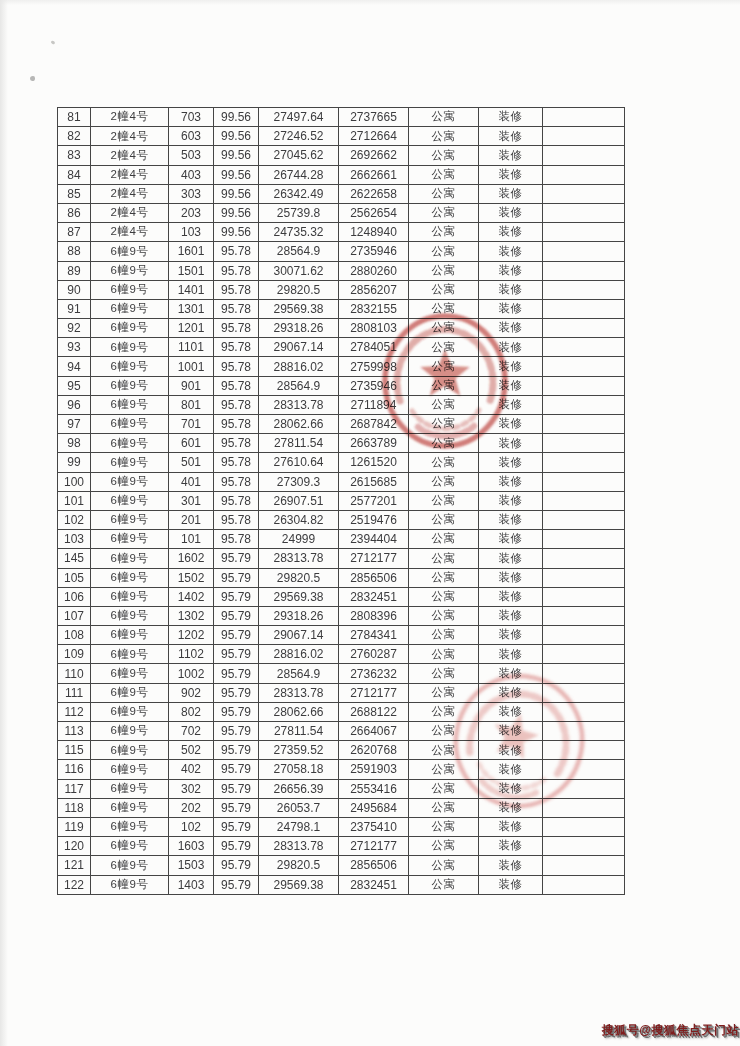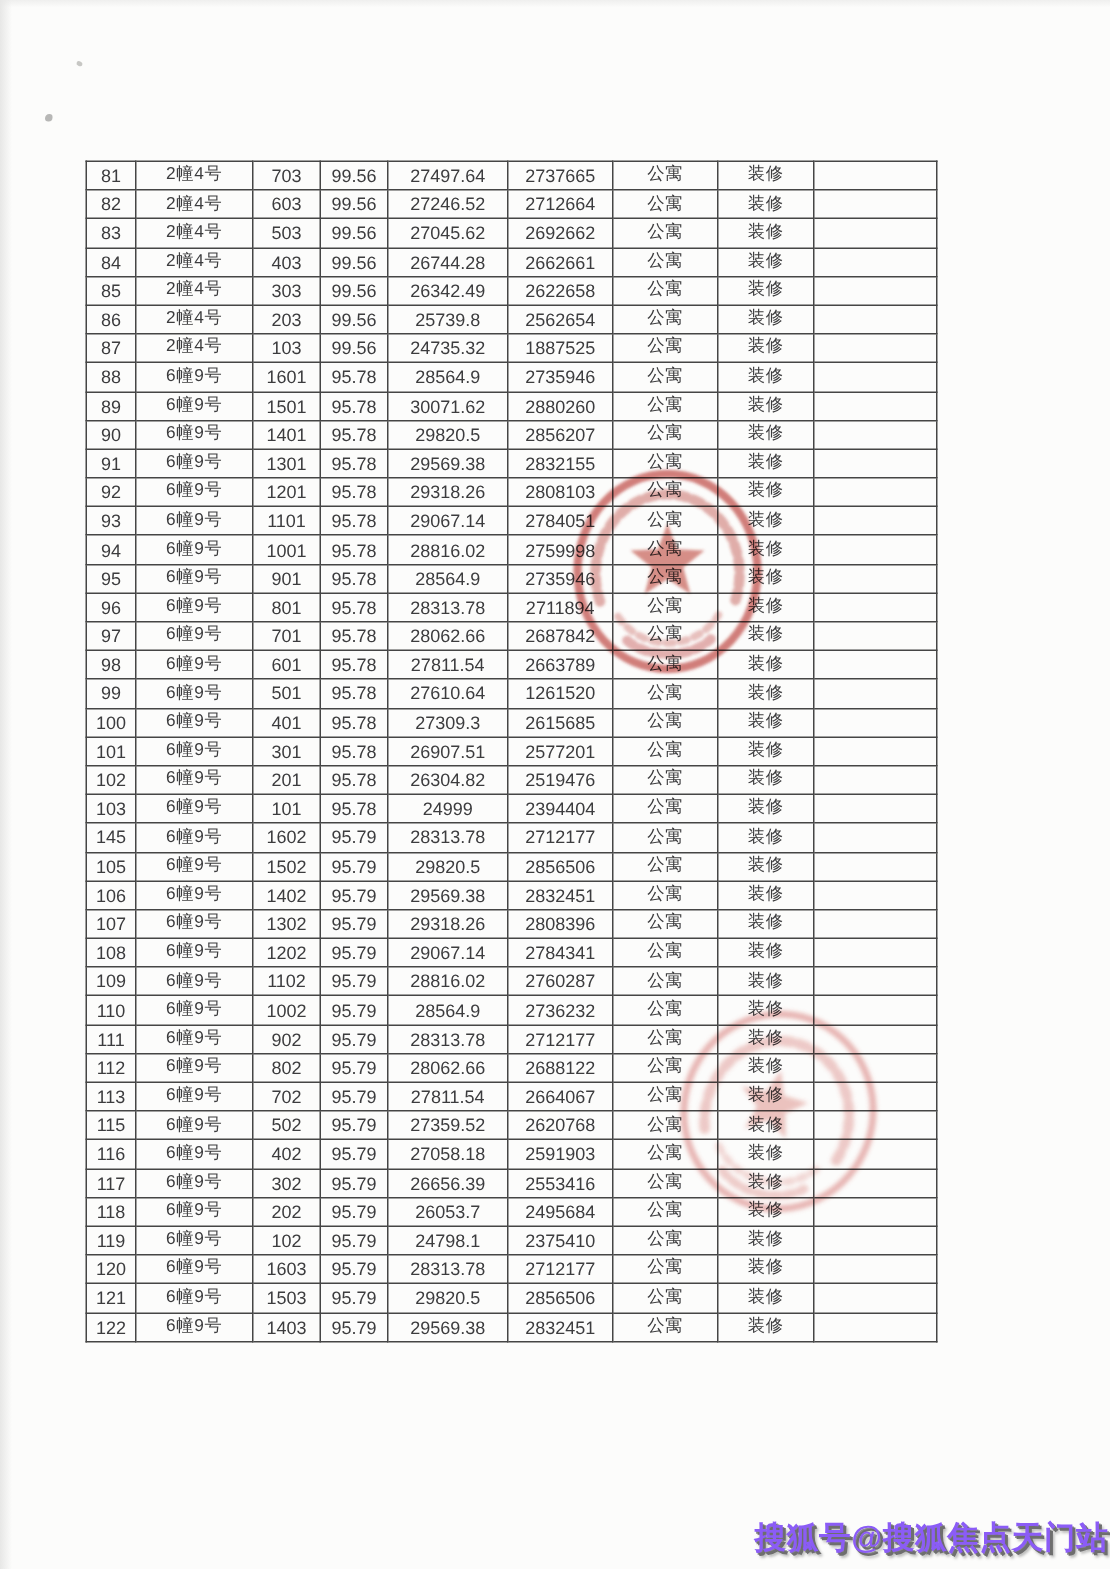--- a/index.html
+++ b/index.html
@@ -60,24 +60,24 @@
     position: absolute;
     pointer-events: none;
     mix-blend-mode: multiply;
   }
   #stamp1 { left: 378px; top: 309px; }
   #stamp2 { left: 448px; top: 670px; }
 
   .watermark {
     position: absolute;
     right: 1px; bottom: 7px;
-    font-size: 21px;
+    font-size: 12px;
     font-weight: bold;
     letter-spacing: .5px;
-    color: #8b5cf6;
+    color: #7f1d1d;
     text-shadow: 2px 2px 0 #6e6e6e, 1px 1px 0 #8a8a8a, 3px 3px 2px rgba(90,90,90,.45);
     white-space: nowrap;
   }
 </style>
 </head>
 <body>
 
 <div class="page">
   <div class="scan-edge-top"></div>
   <div class="scan-edge-left"></div>
@@ -163,21 +163,21 @@
             <td class="c-type">公寓</td>
             <td class="c-deco">装修</td>
             <td class="c-note"></td>
           </tr>
           <tr>
             <td class="c-no">87</td>
             <td class="c-building">2幢4号</td>
             <td class="c-room">103</td>
             <td class="c-area">99.56</td>
             <td class="c-unit">24735.32</td>
-            <td class="c-total">1887525</td>
+            <td class="c-total">1248940</td>
             <td class="c-type">公寓</td>
             <td class="c-deco">装修</td>
             <td class="c-note"></td>
           </tr>
           <tr>
             <td class="c-no">88</td>
             <td class="c-building">6幢9号</td>
             <td class="c-room">1601</td>
             <td class="c-area">95.78</td>
             <td class="c-unit">28564.9</td>

